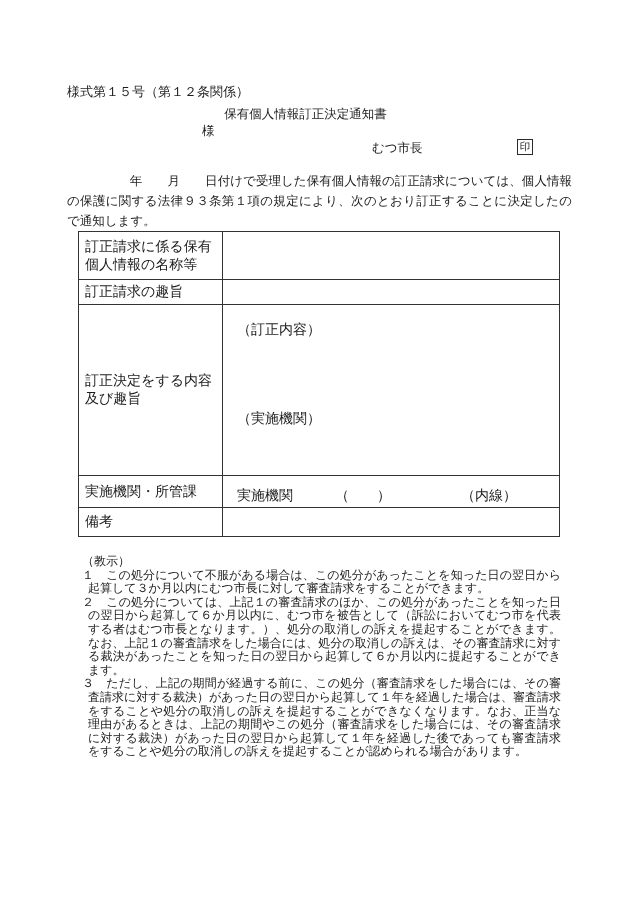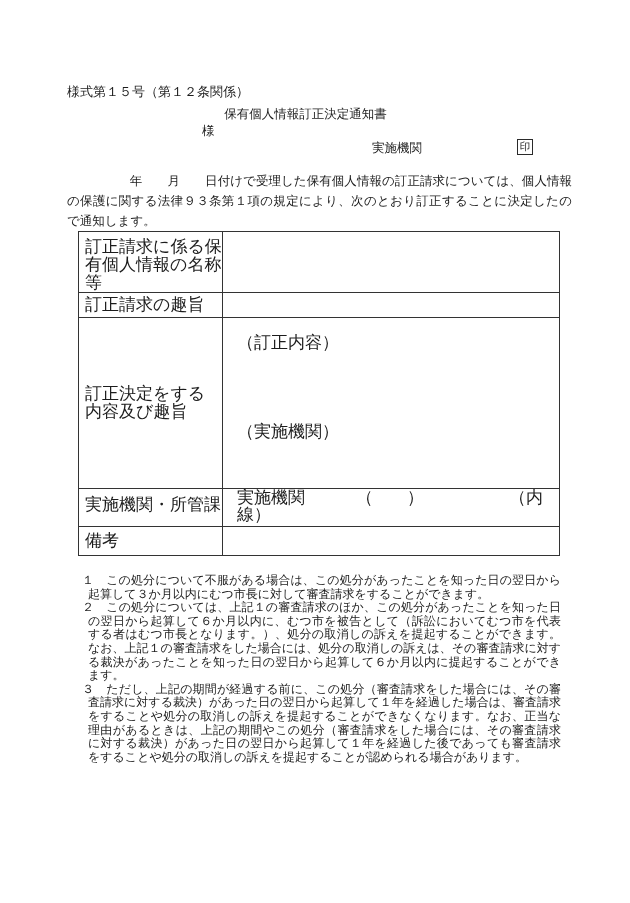--- a/index.html
+++ b/index.html
@@ -39,21 +39,21 @@
 
   .body-paragraph {
     margin-top: 14px; width: 505px;
     font-size: 12.5px; line-height: 20px;
     text-align: justify;
   }
 
   table.decision-table {
     border-collapse: collapse; table-layout: fixed;
     margin-left: 11px; width: 482px;
-    font-size: 17px;
+    font-size: 14px;
   }
   .decision-table th, .decision-table td {
     border: 1px solid #333; font-weight: normal; text-align: left;
     overflow: hidden;
   }
   .decision-table th { width: 144px; padding-left: 6px; line-height: 18px; }
   .decision-table td { padding-left: 14px; line-height: 17px; }
   tr.r1 { height: 48px; }  tr.r1 th { vertical-align: top; padding-top: 6px; }
   tr.r2 { height: 25px; }  tr.r2 th { vertical-align: middle; }
   tr.r3 { height: 171px; } tr.r3 th { vertical-align: middle; }
@@ -79,21 +79,21 @@
   <div class="form-number">様式第１５号（第１２条関係）</div>
 
   <div class="doc-title">保有個人情報訂正決定通知書</div>
 
 
   <div class="recipient-line">
     <span>様</span>
   </div>
 
   <div class="sender-line">
-    <span class="sender-name">実施機関</span>
+    <span class="sender-name">むつ市長</span>
     <span class="seal-box">印</span>
   </div>
 
   <p class="body-paragraph">　　　　　年　　月　　日付けで受理した保有個人情報の訂正請求については、個人情報の保護に関する法律９３条第１項の規定により、次のとおり訂正することに決定したので通知します。</p>
 
   <table class="decision-table">
     <tbody>
       <tr class="r1">
         <th>訂正請求に係る保有個人情報の名称等</th>
         <td></td>
@@ -116,18 +116,19 @@
         </td>
       </tr>
       <tr class="r5">
         <th>備考</th>
         <td></td>
       </tr>
     </tbody>
   </table>
 
   <div class="notes">
+    <div class="notes-heading">（教示）</div>
     <p class="note-item">１　この処分について不服がある場合は、この処分があったことを知った日の翌日から起算して３か月以内にむつ市長に対して審査請求をすることができます。</p>
     <p class="note-item">２　この処分については、上記１の審査請求のほか、この処分があったことを知った日の翌日から起算して６か月以内に、むつ市を被告として（訴訟においてむつ市を代表する者はむつ市長となります。）、処分の取消しの訴えを提起することができます。なお、上記１の審査請求をした場合には、処分の取消しの訴えは、その審査請求に対する裁決があったことを知った日の翌日から起算して６か月以内に提起することができます。</p>
     <p class="note-item">３　ただし、上記の期間が経過する前に、この処分（審査請求をした場合には、その審査請求に対する裁決）があった日の翌日から起算して１年を経過した場合は、審査請求をすることや処分の取消しの訴えを提起することができなくなります。なお、正当な理由があるときは、上記の期間やこの処分（審査請求をした場合には、その審査請求に対する裁決）があった日の翌日から起算して１年を経過した後であっても審査請求をすることや処分の取消しの訴えを提起することが認められる場合があります。</p>
   </div>
 
 </div>
 
 </body></html>

